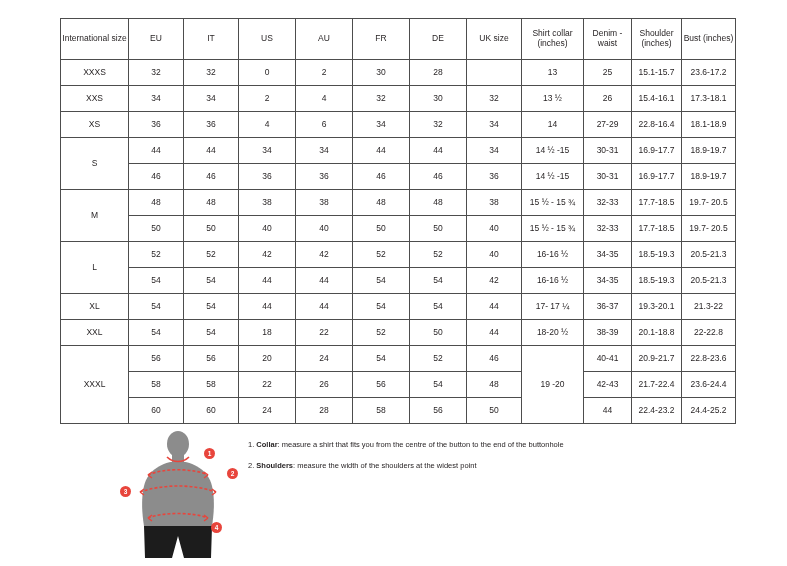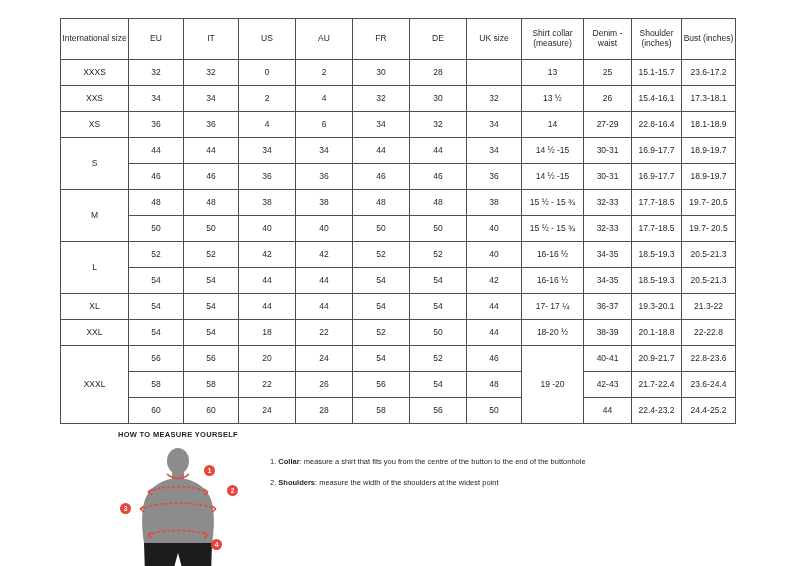--- a/index.html
+++ b/index.html
@@ -75,21 +75,21 @@
     display: flex;
     align-items: flex-start;
   }
   .figure-wrap {
     position: relative;
     width: 120px;
     height: 130px;
     flex: 0 0 120px;
   }
   .steps {
-    margin-left: 32px;
+    margin-left: 10px;
     margin-top: 10px;
     flex: 1 1 auto;
   }
   .step {
     font-size: 7.5px;
     line-height: 1.35;
     margin-bottom: 11px;
     color: #231f20;
   }
   .step b { font-weight: bold; }
@@ -133,21 +133,21 @@
     <thead>
       <tr>
         <th>International size</th>
         <th>EU</th>
         <th>IT</th>
         <th>US</th>
         <th>AU</th>
         <th>FR</th>
         <th>DE</th>
         <th>UK size</th>
-        <th>Shirt collar (measure)</th>
+        <th>Shirt collar (inches)</th>
         <th>Denim - waist</th>
         <th>Shoulder (inches)</th>
         <th>Bust (inches)</th>
       </tr>
     </thead>
     <tbody>
 
       <tr>
         <td rowspan="1">XXXS</td>
         <td>32</td>
@@ -342,21 +342,20 @@
         <td>56</td>
         <td>50</td>
         <td>44</td>
         <td>22.4-23.2</td>
         <td>24.4-25.2</td>
       </tr>
     </tbody>
   </table>
 
   <div class="howto">
-    <div class="howto-title">HOW TO MEASURE YOURSELF</div>
     <div class="howto-body">
 
       <div class="figure-wrap">
         <svg width="120" height="130" viewBox="0 0 120 130">
 
           <ellipse cx="60" cy="14" rx="11" ry="13" fill="#8c8c8c"></ellipse>
 
           <rect x="54" y="24" width="12" height="9" fill="#8c8c8c"></rect>
 
           <path d="M60 31 C44 32 30 40 26 56 C23 68 24 84 26 96 L94 96 C96 84 97 68 94 56 C90 40 76 32 60 31 Z" fill="#8c8c8c"></path>

